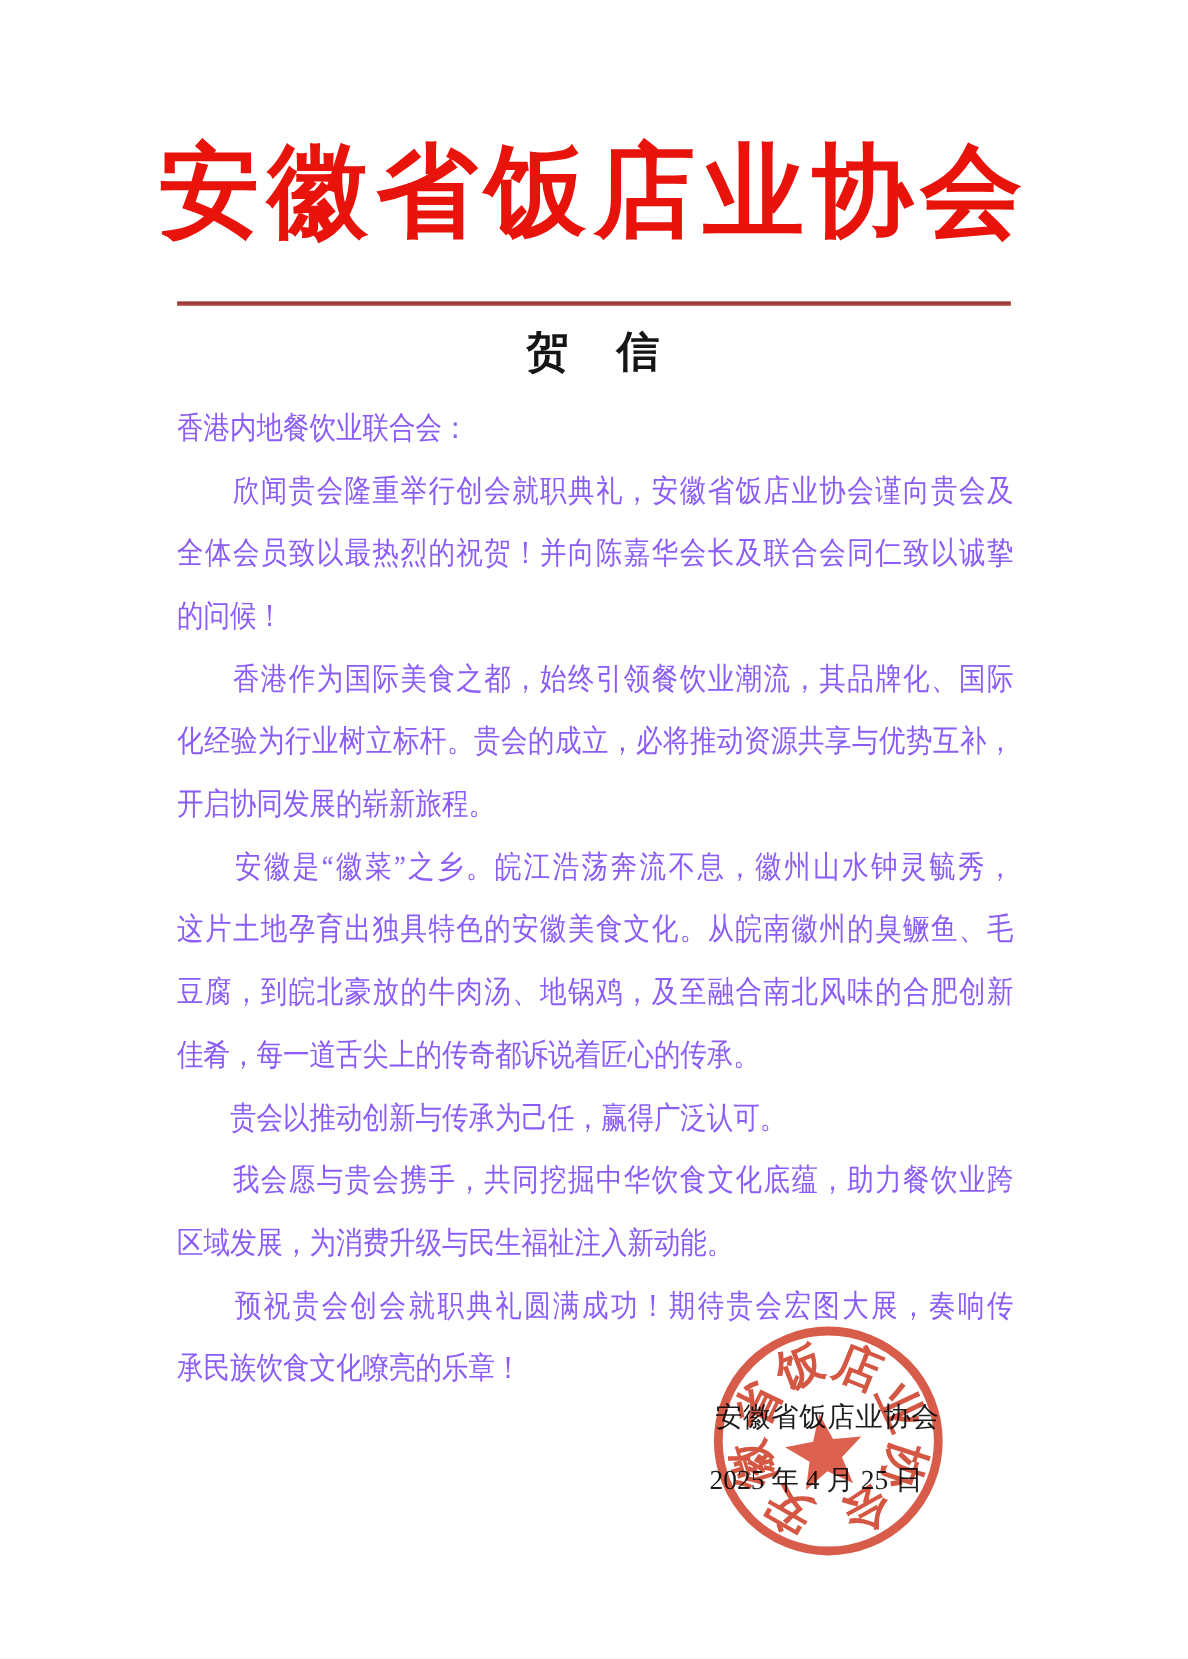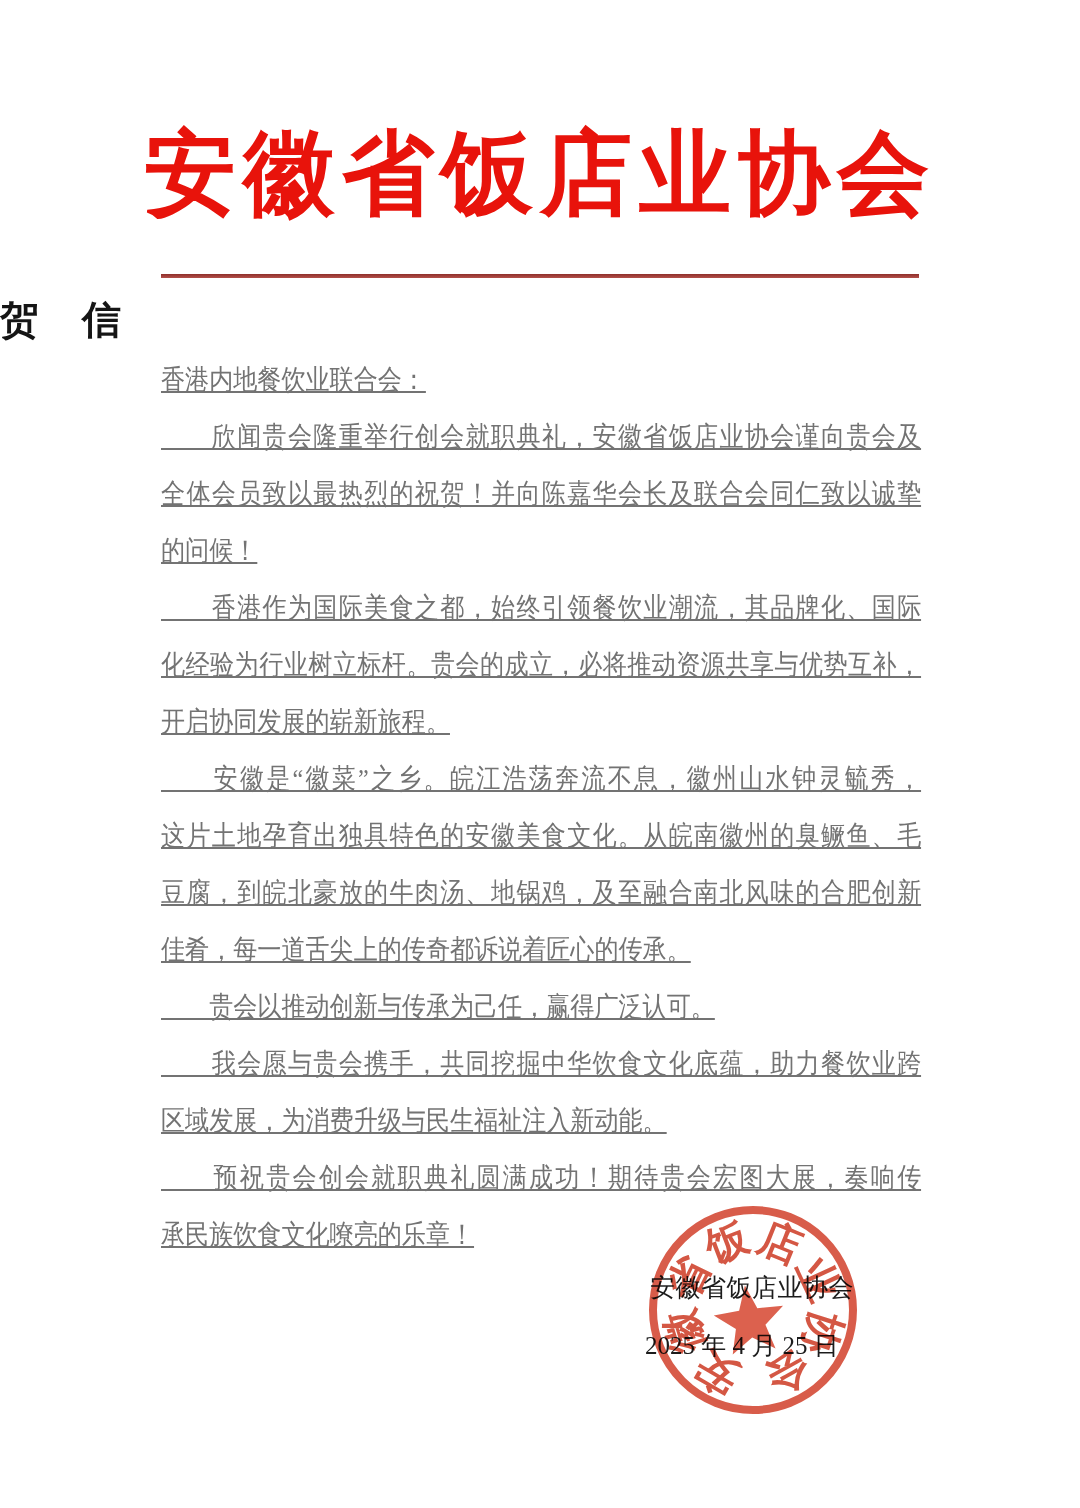--- a/index.html
+++ b/index.html
@@ -20,28 +20,28 @@
     color:#e8130b;
     white-space:nowrap;
   }
   .divider {
     position:absolute; top:274px; left:161px;
     width:758px; height:4px;
     background:linear-gradient(to bottom,#8e2e2a,#b4504b);
   }
   .letter-title {
     position:absolute; top:293px; left:0; width:1080px;
+    text-align:center;
     font-size:39px; font-weight:bold; color:#151515;
     letter-spacing:2px;
   }
   .body-text {
-    position:absolute; top:351px; left:161px;
+    position:absolute; top:361px; left:161px;
     width:884px;
-    color:#737373;
-    text-decoration:underline;
+    color:#8b5cf6;
   }
   .line {
     font-size:28px;
     line-height:57px; height:57px;
     width:884px;
     transform:scaleX(0.86);
     transform-origin:0 0;
     white-space:nowrap;
   }
   .line.full {

